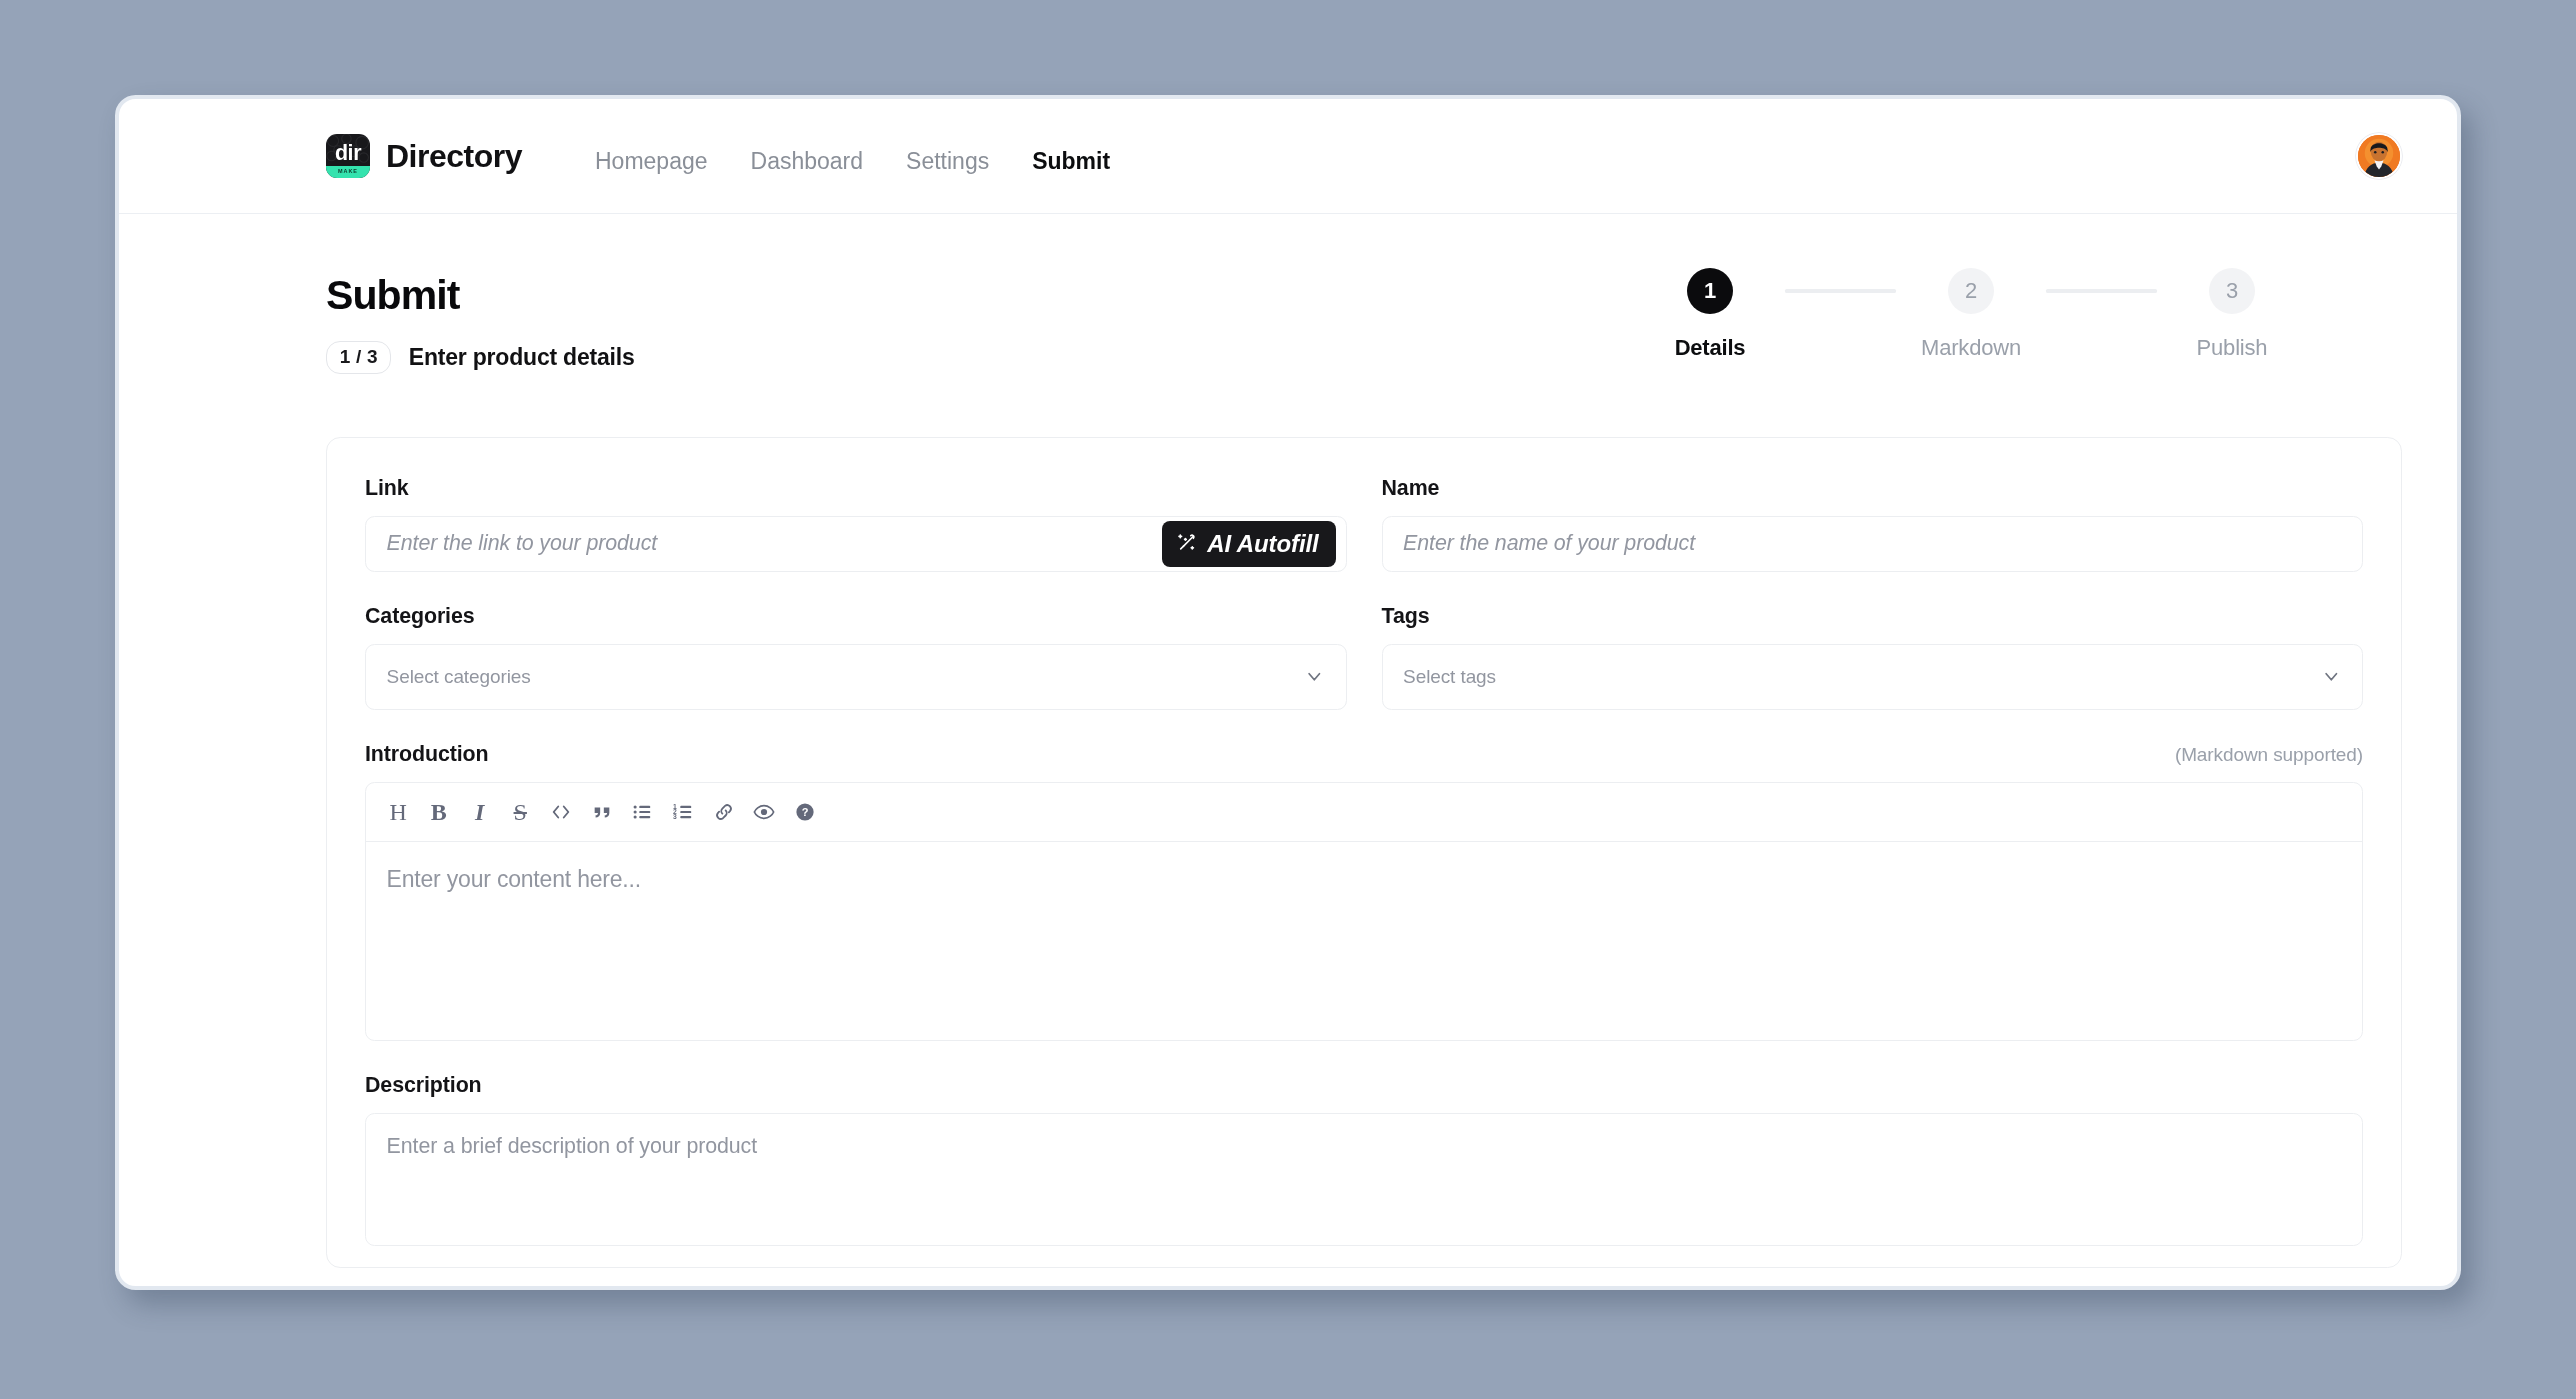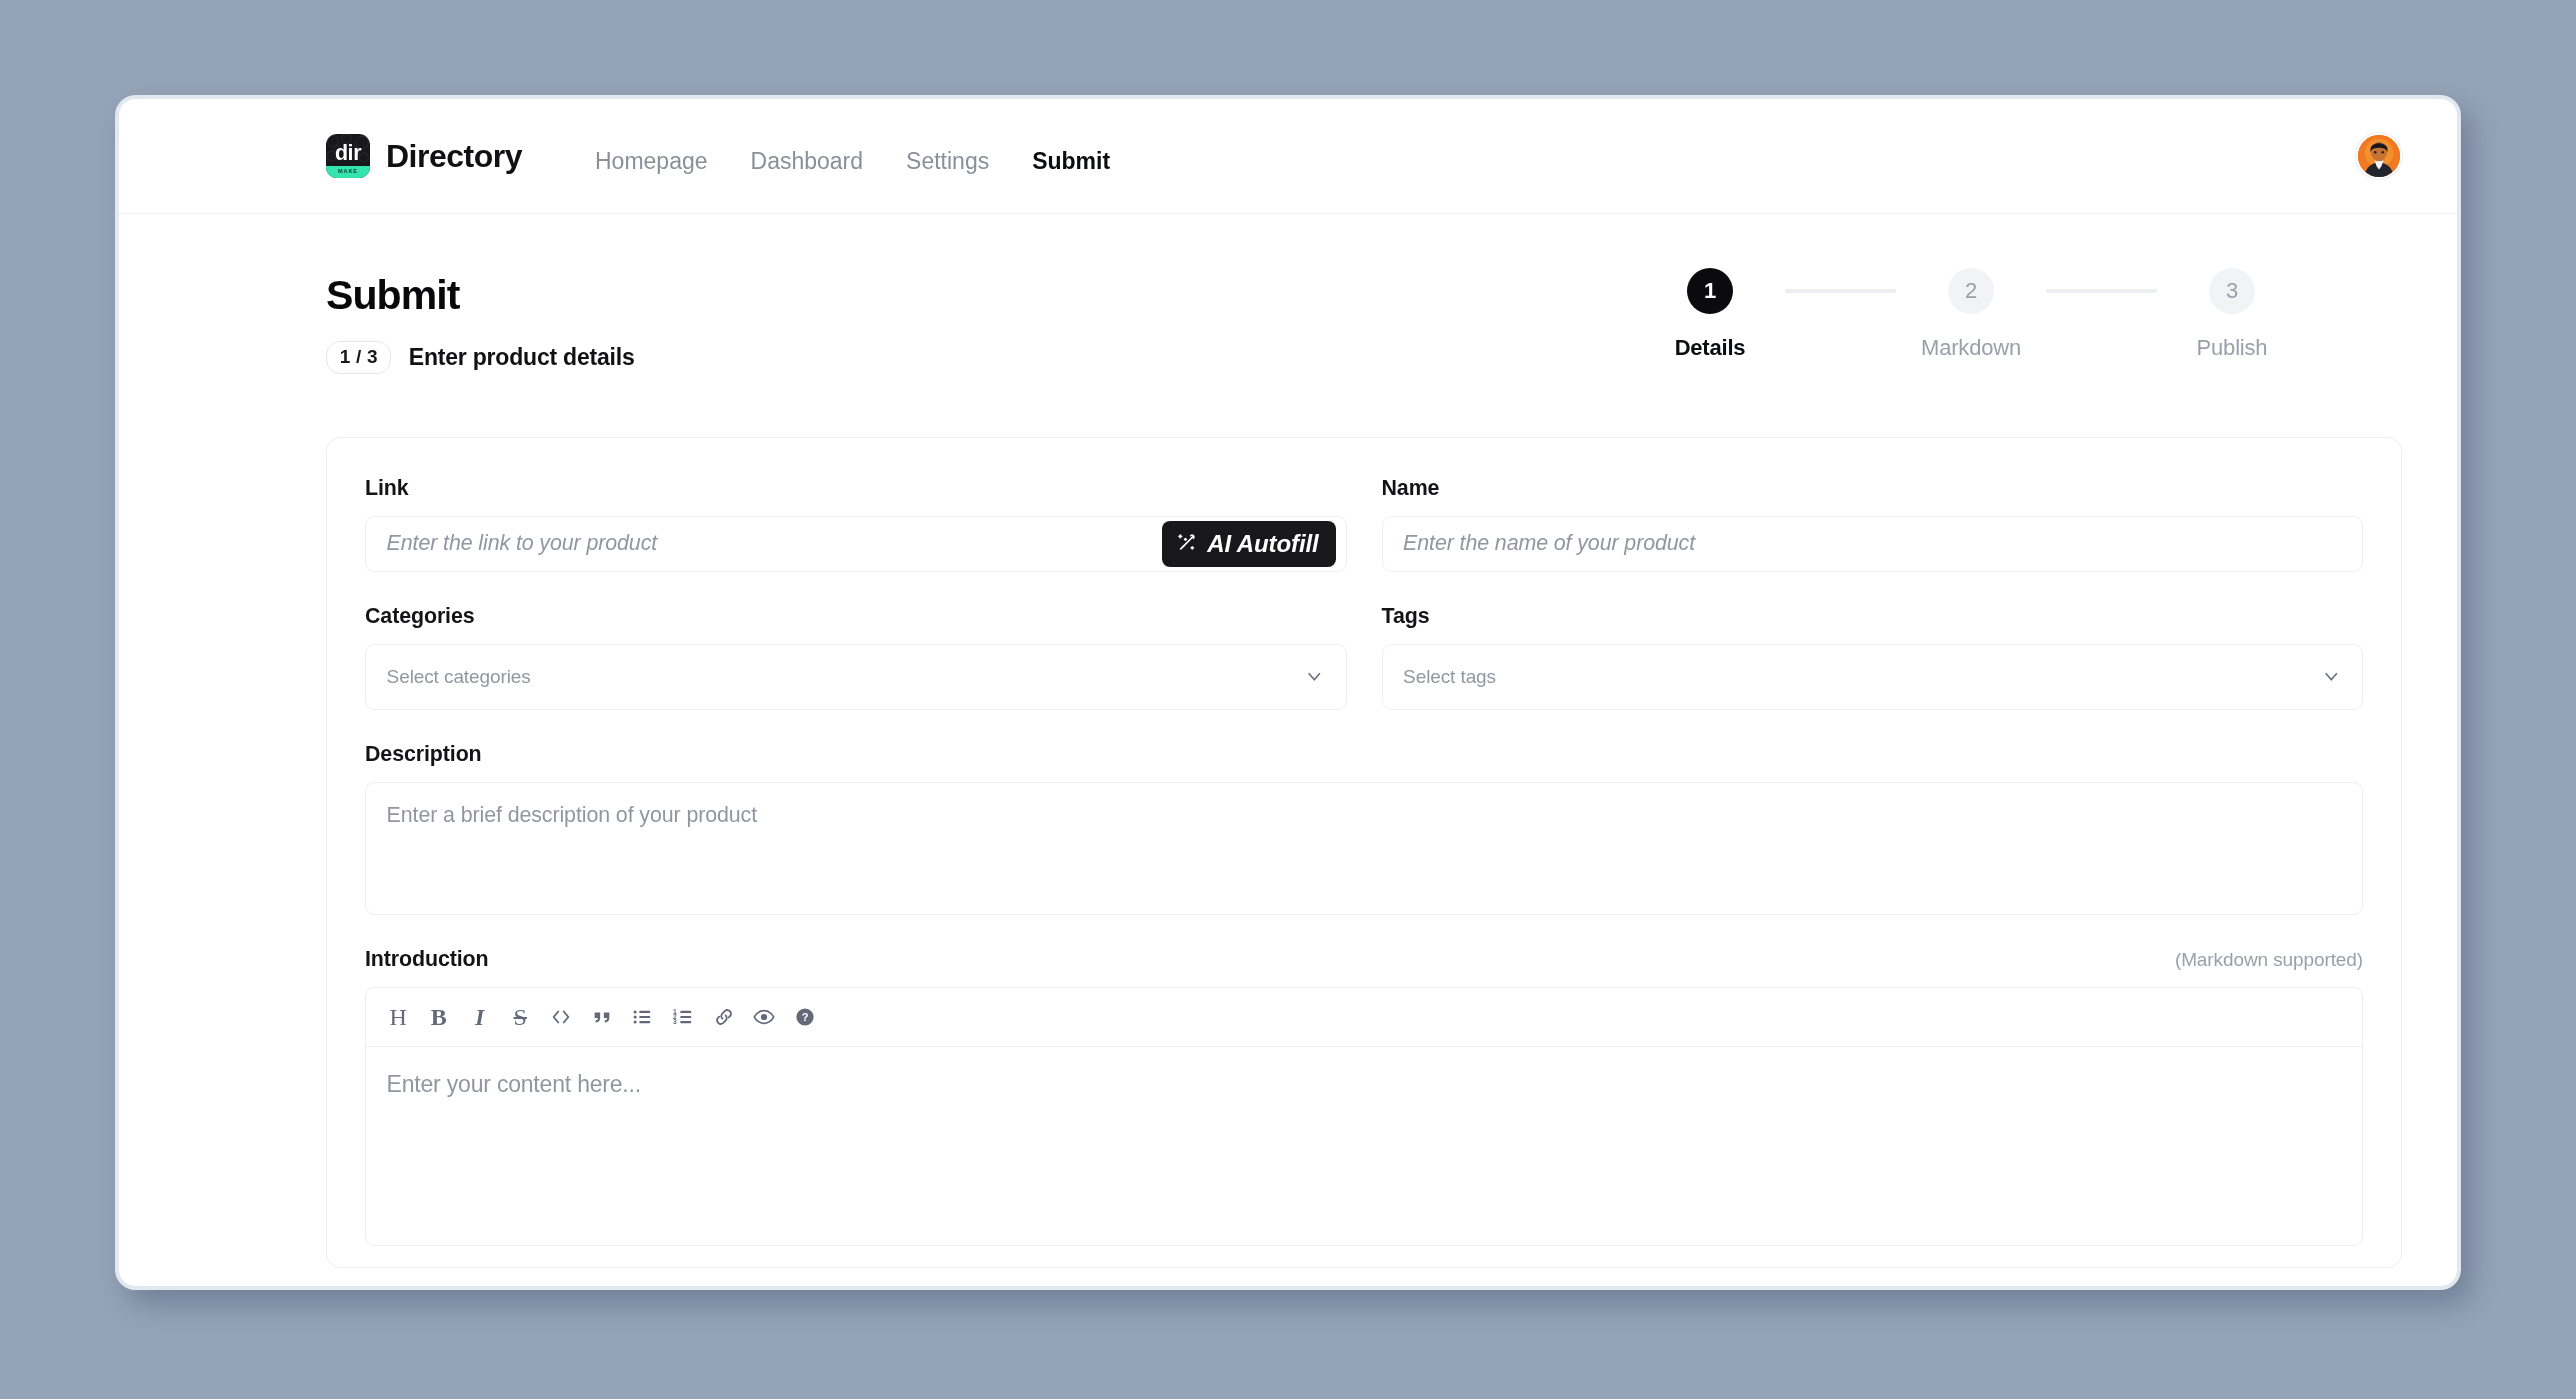--- a/index.html
+++ b/index.html
@@ -516,27 +516,20 @@
           <div class="select">
             <span class="ph">Select tags</span>
             <svg class="chev" width="20.6" height="20.6" viewBox="0 0 24 24" fill="none" stroke="#6f7480" stroke-width="2" stroke-linecap="round" stroke-linejoin="round">
               <polyline points="6 9 12 16 18 9"></polyline>
             </svg>
           </div>
         </div>
       </div>
 
       <div class="row-gap">
-        <span class="label">Description</span>
-        <div class="textarea">
-          <span class="ph">Enter a brief description of your product</span>
-        </div>
-      </div>
-
-      <div class="row-gap">
         <div class="label-row">
           <span class="label">Introduction</span>
           <span class="hint">(Markdown supported)</span>
         </div>
 
         <div class="editor">
           <div class="editor-toolbar">
 
             <div class="tool">
               <span class="tool-txt">H</span>
@@ -613,16 +606,23 @@
             </div>
 
           </div>
 
           <div class="editor-body">
             <span class="ph">Enter your content here...</span>
           </div>
         </div>
       </div>
 
+      <div class="row-gap">
+        <span class="label">Description</span>
+        <div class="textarea">
+          <span class="ph">Enter a brief description of your product</span>
+        </div>
+      </div>
+
     </div>
   </div>
 </div>
 
 
 </body></html>

